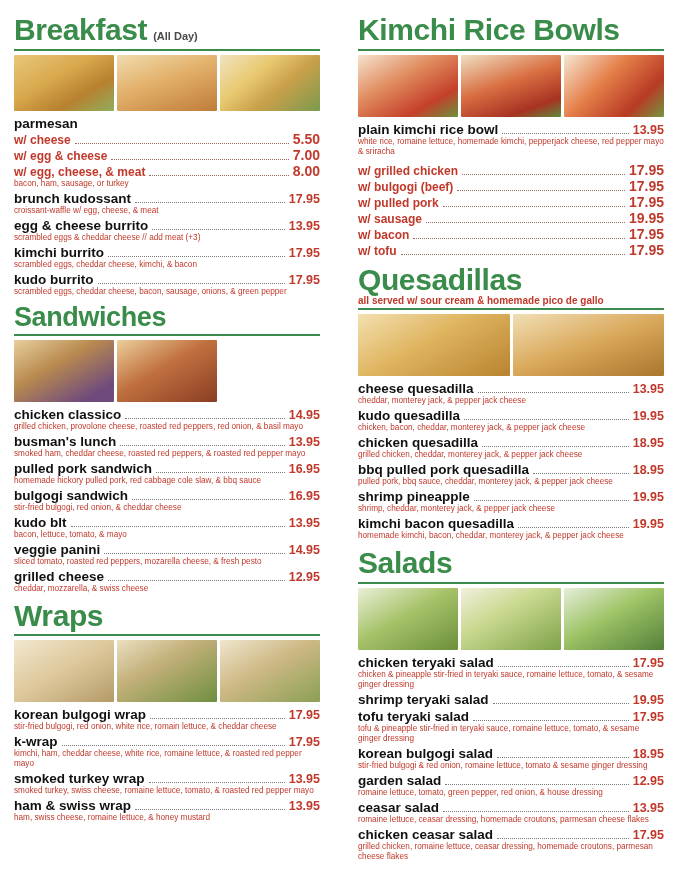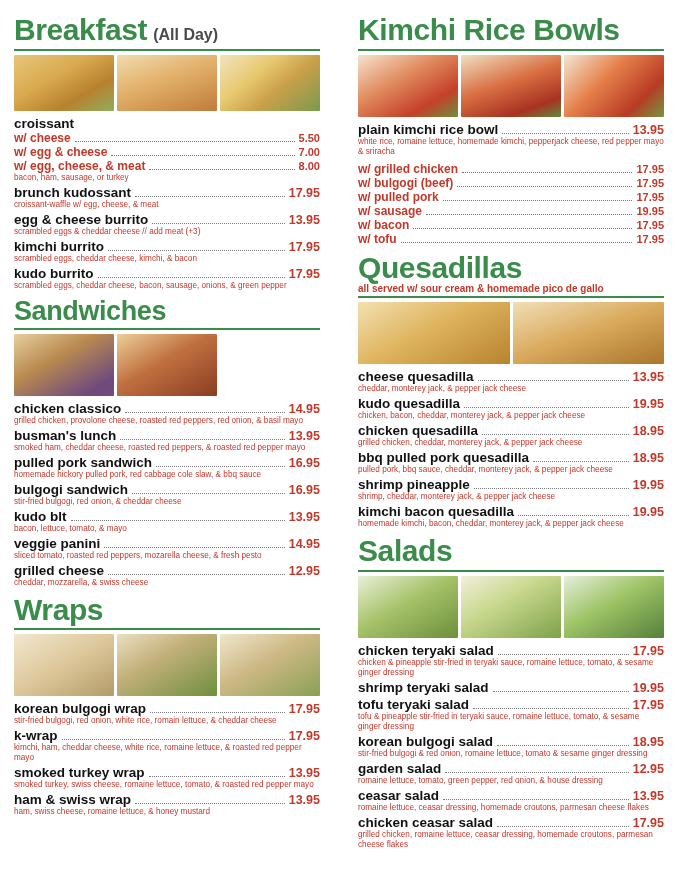--- a/index.html
+++ b/index.html
@@ -31,21 +31,21 @@
   }
   .sec-title {
     font-size: 27px;
     font-weight: bold;
     color: #3a8c4a;
     letter-spacing: -0.4px;
     line-height: 1.05;
   }
   .sec-title.big { font-size: 30px; }
   .sec-note {
-    font-size: 16px;
+    font-size: 11px;
     color: #4a4a4a;
     font-weight: bold;
   }
   .sec-sub {
     font-size: 10px;
     color: #c0392b;
     font-weight: bold;
     margin-top: -1px;
     margin-bottom: 2px;
   }
@@ -132,21 +132,21 @@
     font-size: 12px;
     font-weight: bold;
     color: #c0392b;
   }
   .sub-dots {
     flex: 1;
     border-bottom: 1.2px dotted #9a6a62;
     margin: 0 4px 3px 4px;
   }
   .sub-price {
-    font-size: 11px;
+    font-size: 14px;
     font-weight: bold;
     color: #c0392b;
   }
   .gap4 { height: 4px; }
 </style>
 </head>
 <body>
 
 <div class="page">
 
@@ -160,21 +160,21 @@
       <div class="rule"></div>
       <div class="photos">
         <div class="photo p-croissant"></div>
         <div class="photo p-sandwich1"></div>
         <div class="photo p-egg"></div>
       </div>
       <div class="items">
 
         <div class="item">
           <div class="item-row">
-            <span class="item-name">croissant</span>
+            <span class="item-name">parmesan</span>
           </div>
           <div class="sub-row">
             <span class="sub-name">w/ cheese</span>
             <span class="sub-dots"></span>
             <span class="sub-price">5.50</span>
           </div>
           <div class="sub-row">
             <span class="sub-name">w/ egg &amp; cheese</span>
             <span class="sub-dots"></span>
             <span class="sub-price">7.00</span>

